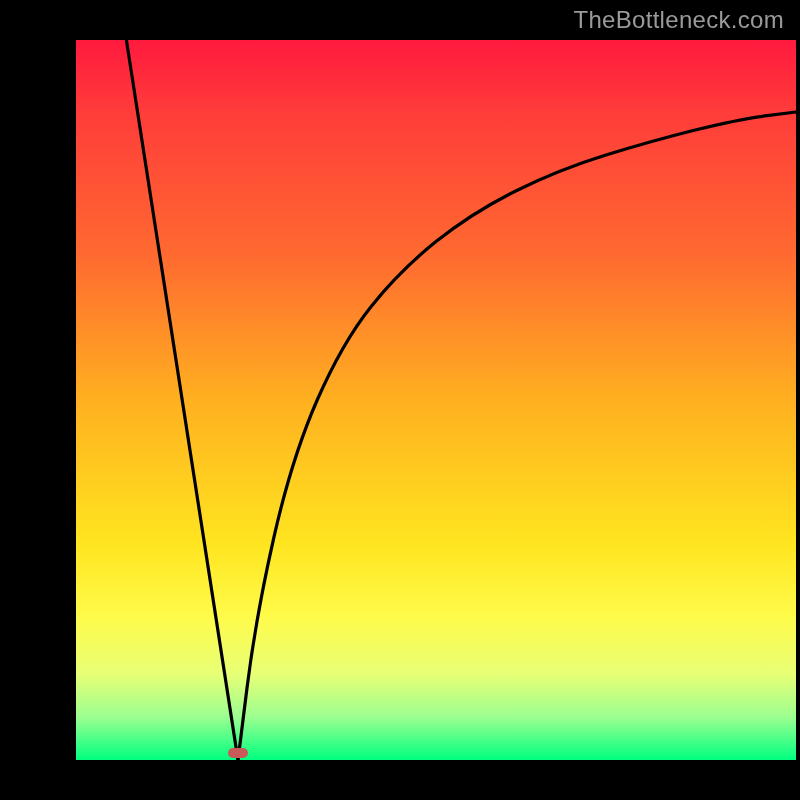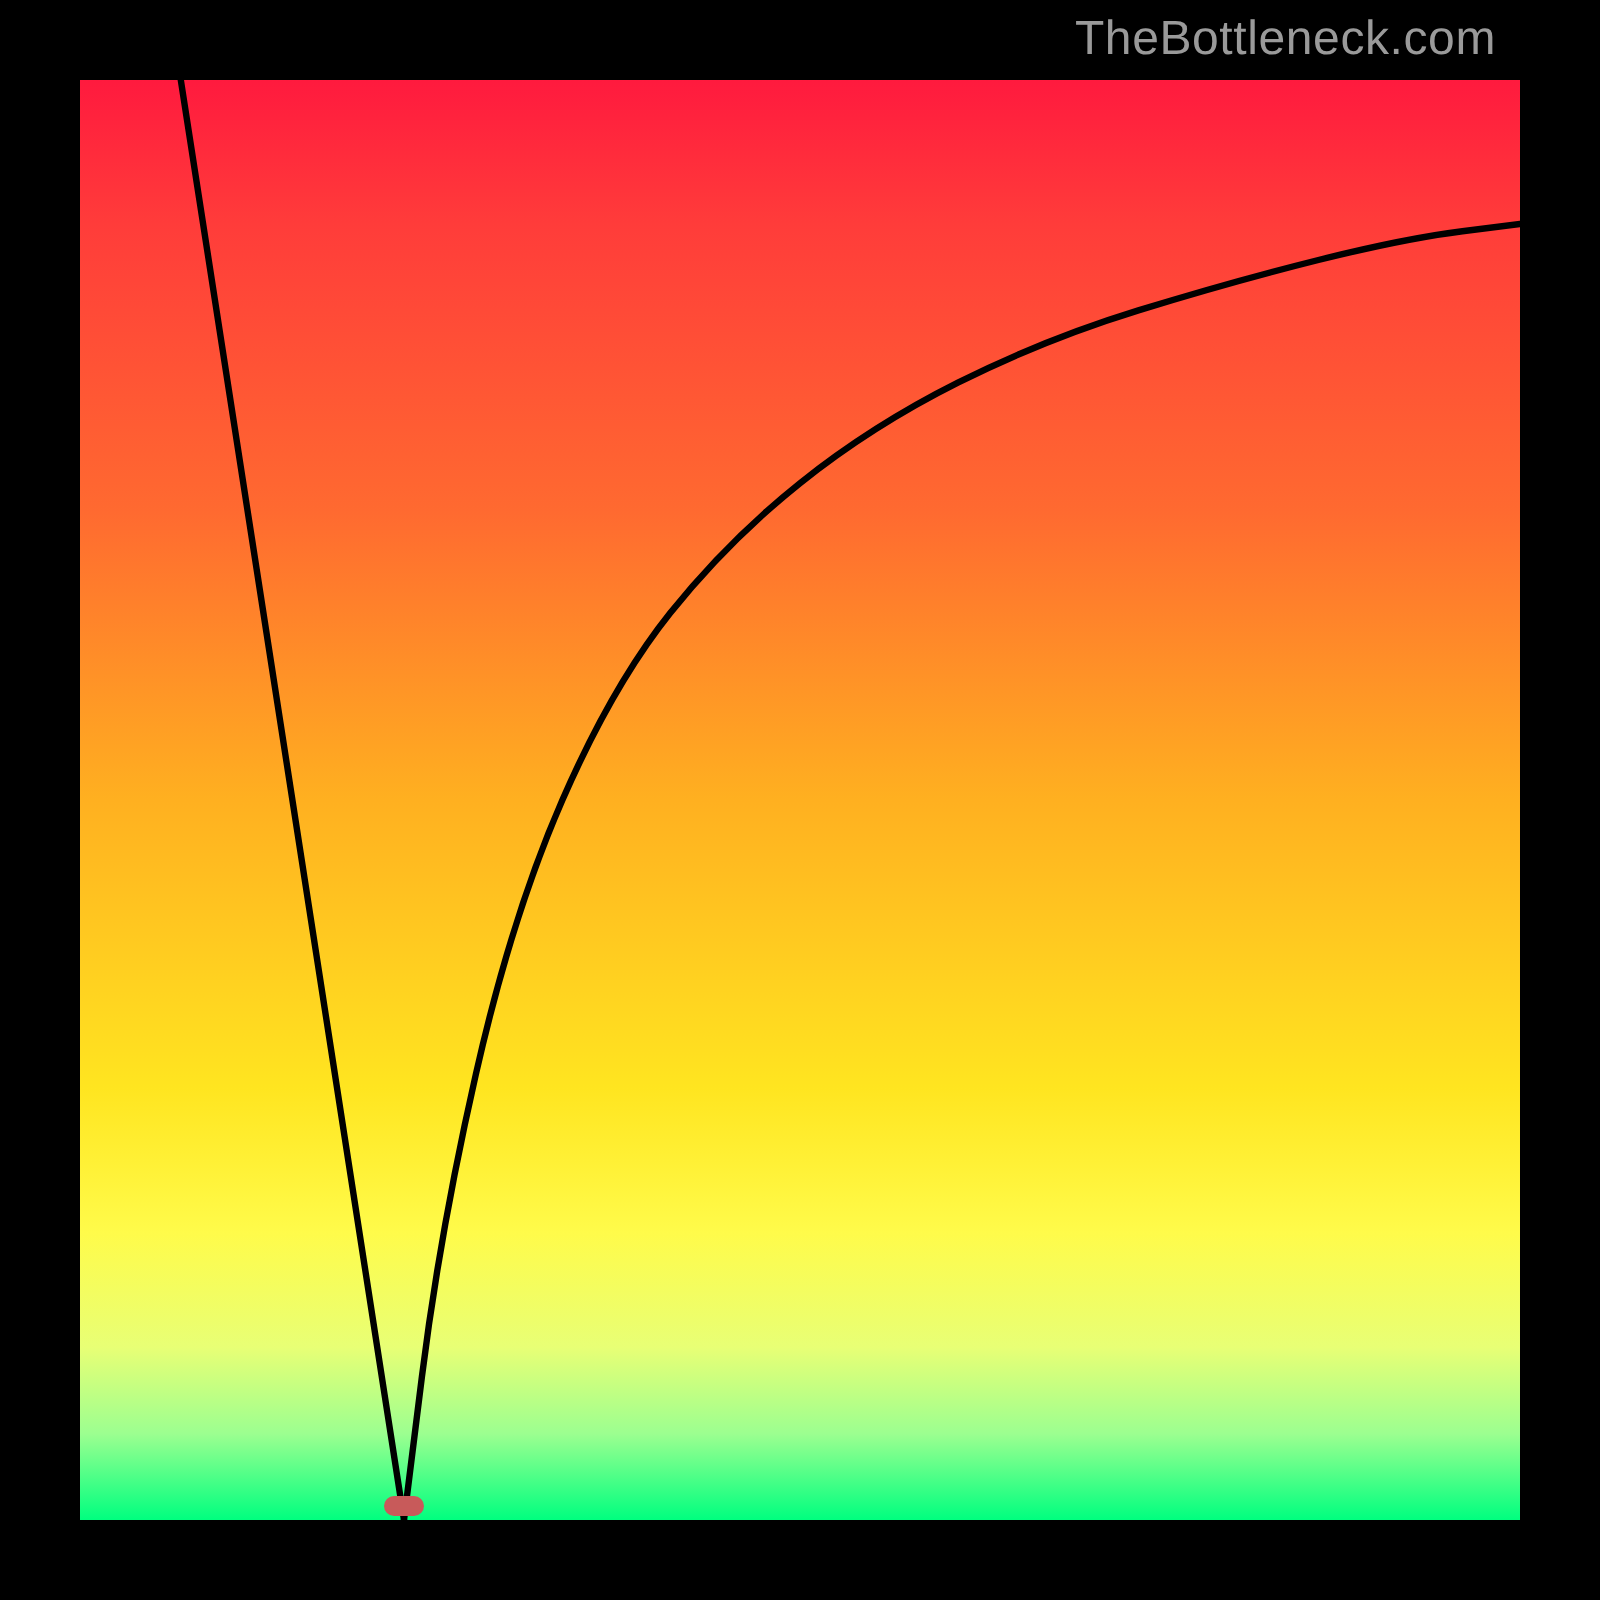--- a/index.html
+++ b/index.html
@@ -9,20 +9,21 @@
     height: 800px;
     overflow: hidden;
     background: #000;
     font-family: Arial, Helvetica, sans-serif;
   }
   .frame {
     position: relative;
     width: 760px;
     height: 800px;
     background: #000;
+    margin-left: 36px;
   }
   .plot {
     position: absolute;
     left: 40px;
     top: 40px;
     width: 720px;
     height: 720px;
     
     background: linear-gradient(
       to bottom,

